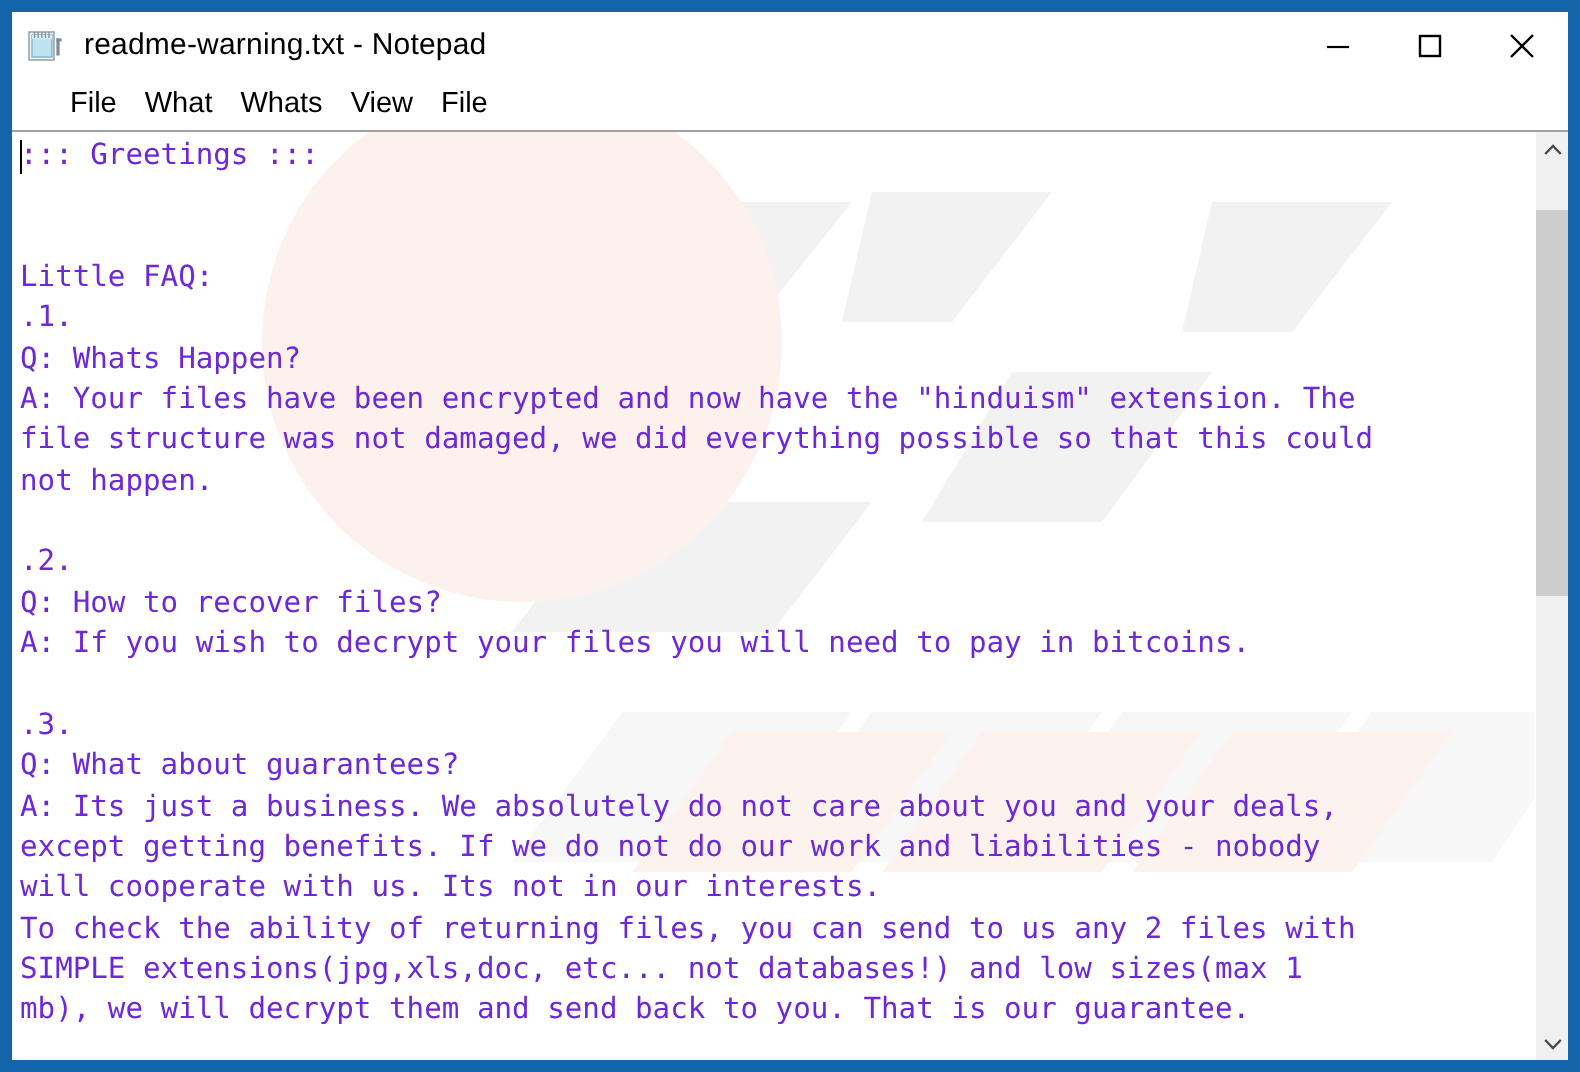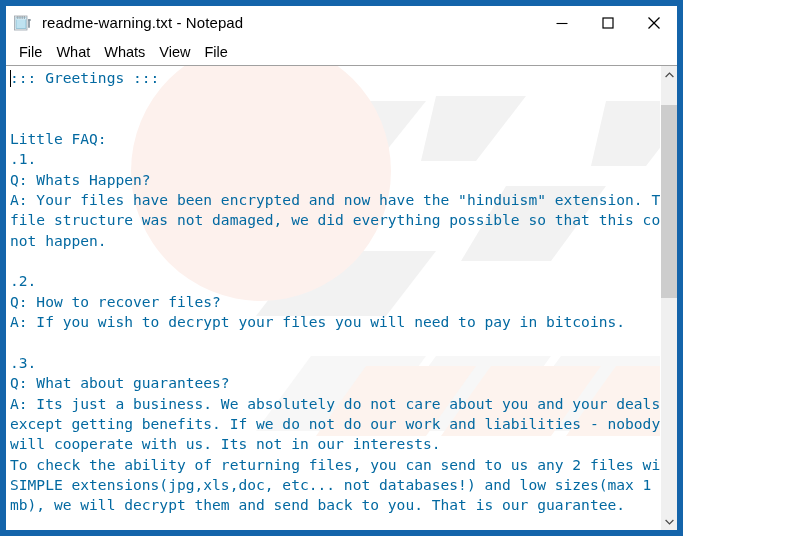--- a/index.html
+++ b/index.html
@@ -12,21 +12,21 @@
     height: 536px;
     overflow: hidden;
     font-family: "Liberation Sans", sans-serif;
   }
 
   
   #window {
     position: absolute;
     left: 0;
     top: 0;
-    width: 683px;
+    width: 790px;
     height: 536px;
     box-sizing: border-box;
     background: #ffffff;
     border-left: 6px solid #1464aa;
     border-right: 6px solid #1464aa;
     border-bottom: 6px solid #1464aa;
     border-top: 6px solid #1464aa;
     display: flex;
     flex-direction: column;
   }
@@ -90,21 +90,21 @@
   }
   .winbtn svg { display: block; }
 
   
   #menubar {
     height: 25px;
     flex: 0 0 25px;
     background: #ffffff;
     display: flex;
     align-items: flex-end;
-    padding-left: 6px;
+    padding-left: 22px;
     box-sizing: border-box;
   }
   .menu-item {
     font-size: 14.5px;
     color: #000000;
     padding: 0 7px;
     line-height: 25px;
     white-space: nowrap;
     cursor: default;
   }
@@ -125,21 +125,21 @@
     overflow: hidden;
     background: transparent;
     padding: 2px 0 0 4px;
     box-sizing: border-box;
     z-index: 2;
   }
   #text-content {
     font-family: "DejaVu Sans Mono", "Liberation Mono", monospace;
     font-size: 14.6px;
     line-height: 20.35px;
-    color: #0369a1;
+    color: #6d28d9;
     white-space: pre;
     letter-spacing: 0px;
     position: relative;
   }
   #caret {
     position: absolute;
     left: 4px;
     top: 4px;
     width: 1px;
     height: 17px;

